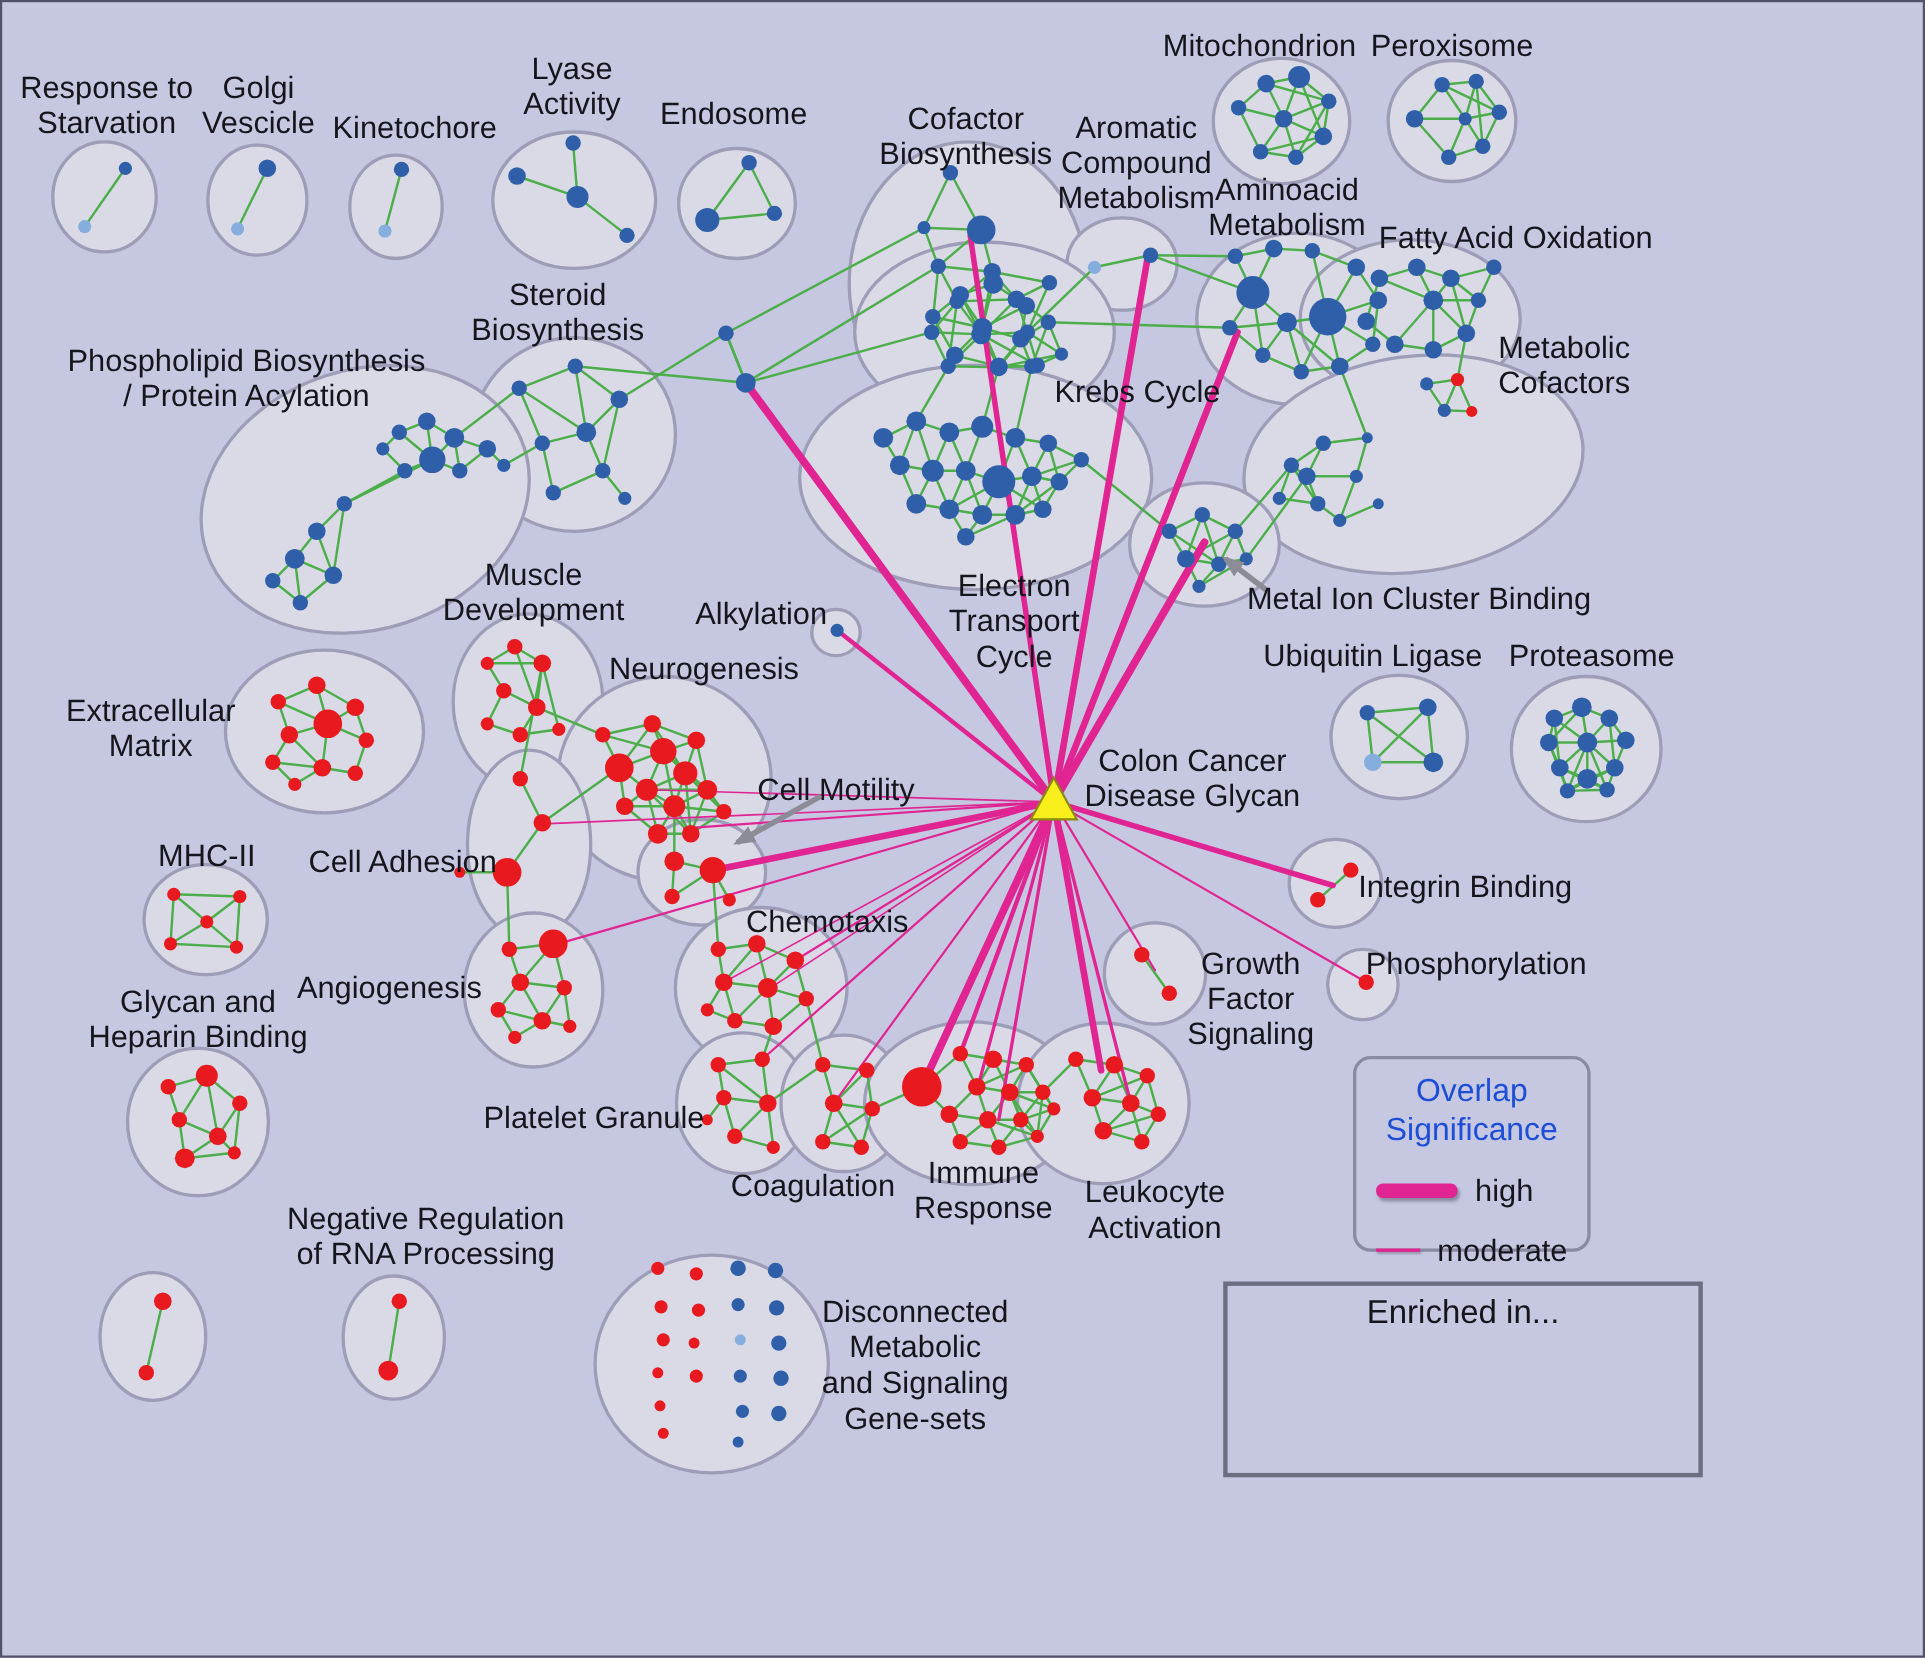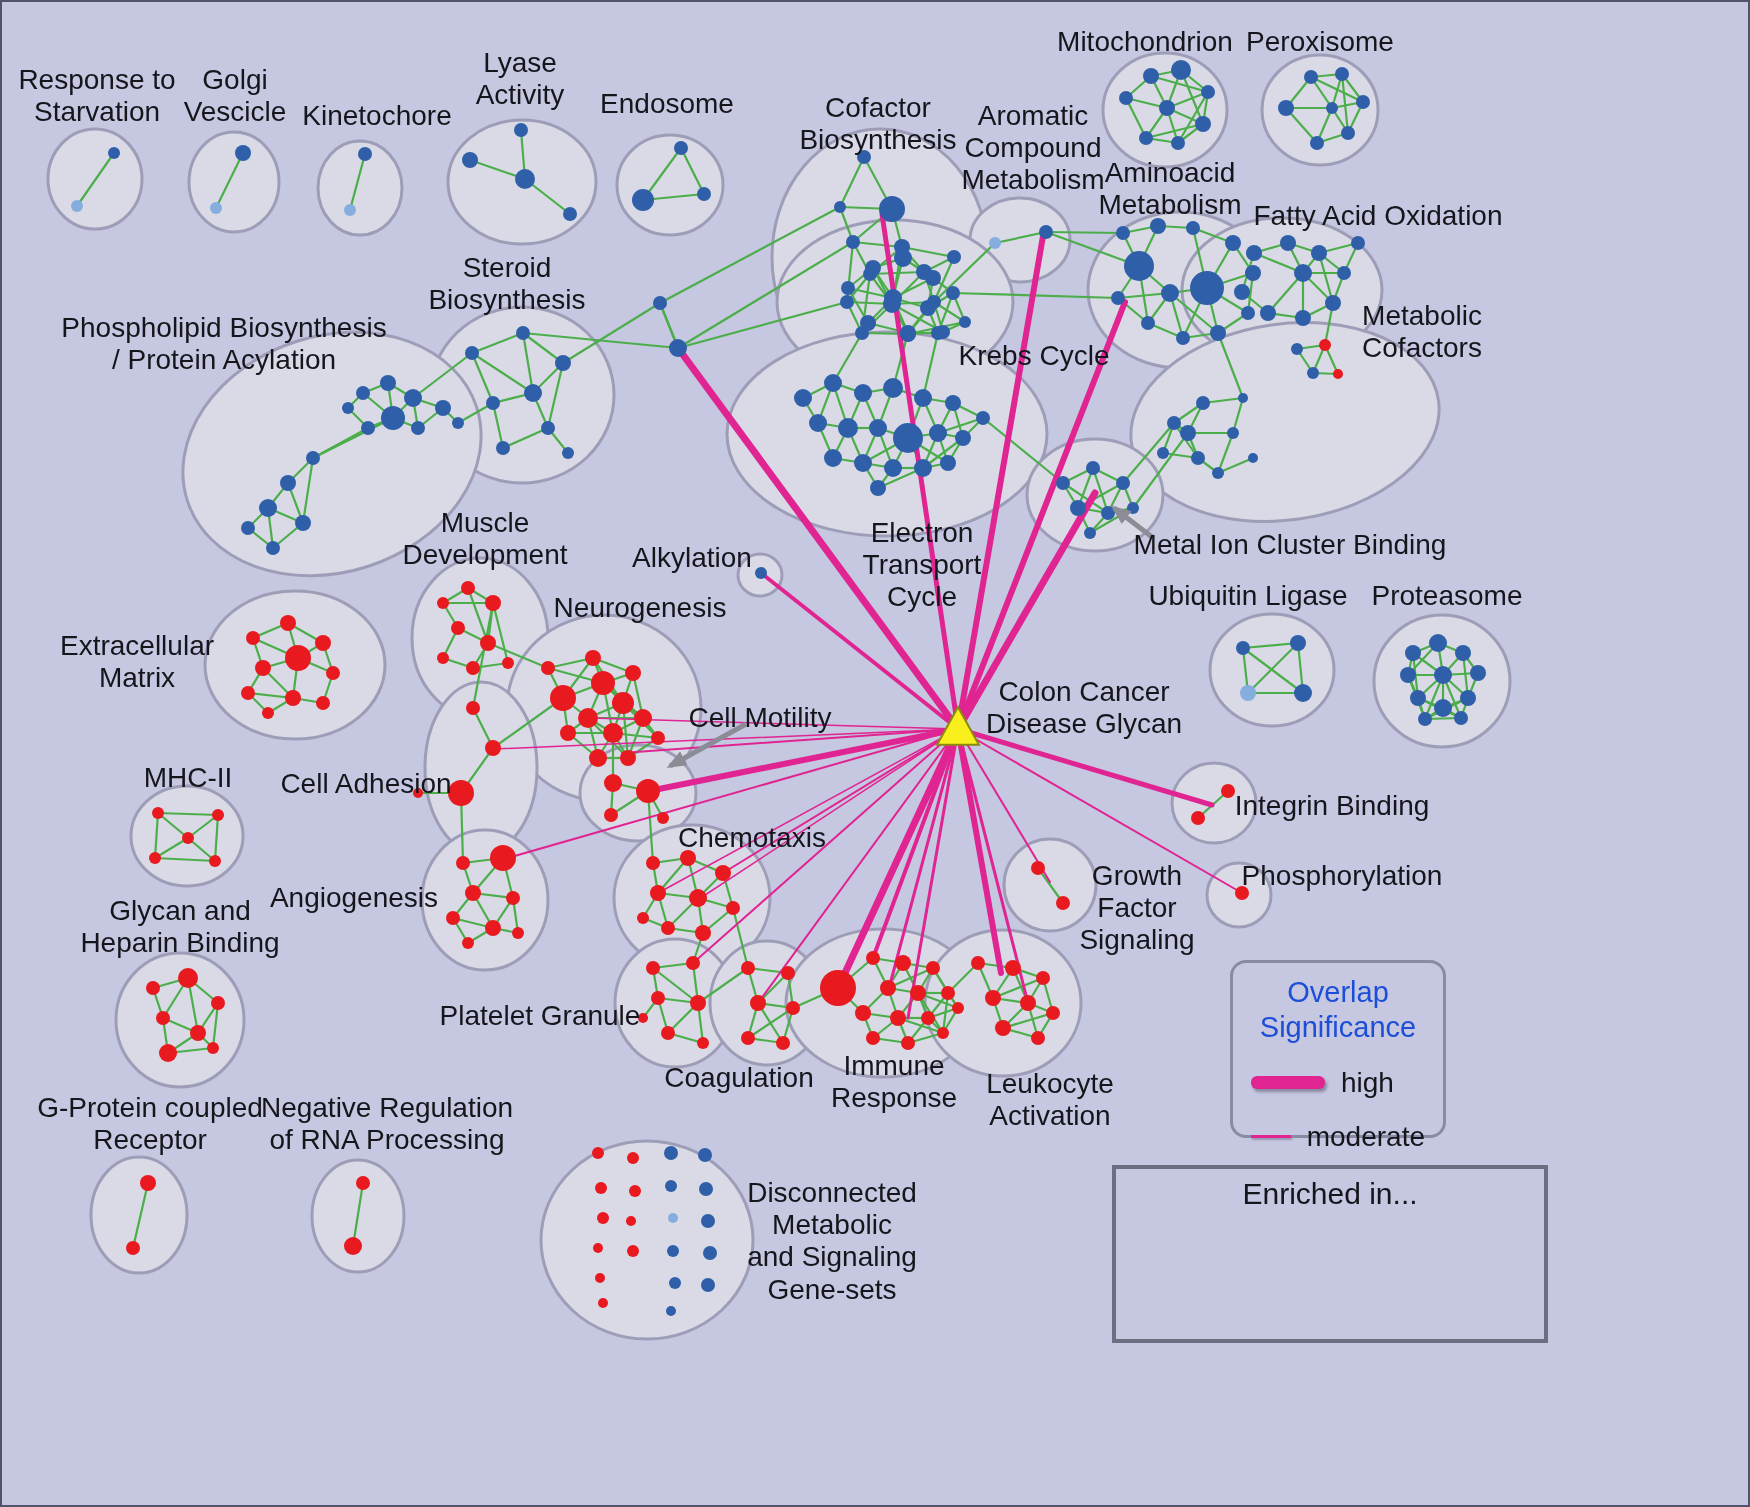--- a/index.html
+++ b/index.html
@@ -1046,24 +1046,20 @@
         <div>Coagulation</div>
       </div>
       <div class="lbl" style="left: 892px; top: 1048px;">
         <div>Immune</div>
         <div>Response</div>
       </div>
       <div class="lbl" style="left: 1048px; top: 1066px;">
         <div>Leukocyte</div>
         <div>Activation</div>
       </div>
-      <div class="lbl" style="left: 148px; top: 1090px;">
-        <div>G-Protein coupled</div>
-        <div>Receptor</div>
-      </div>
       <div class="lbl" style="left: 385px; top: 1090px;">
         <div>Negative Regulation</div>
         <div>of RNA Processing</div>
       </div>
       <div class="lbl" style="left: 830px; top: 1175px;">
         <div>Disconnected</div>
         <div>Metabolic</div>
         <div>and Signaling</div>
         <div>Gene-sets</div>
       </div>

